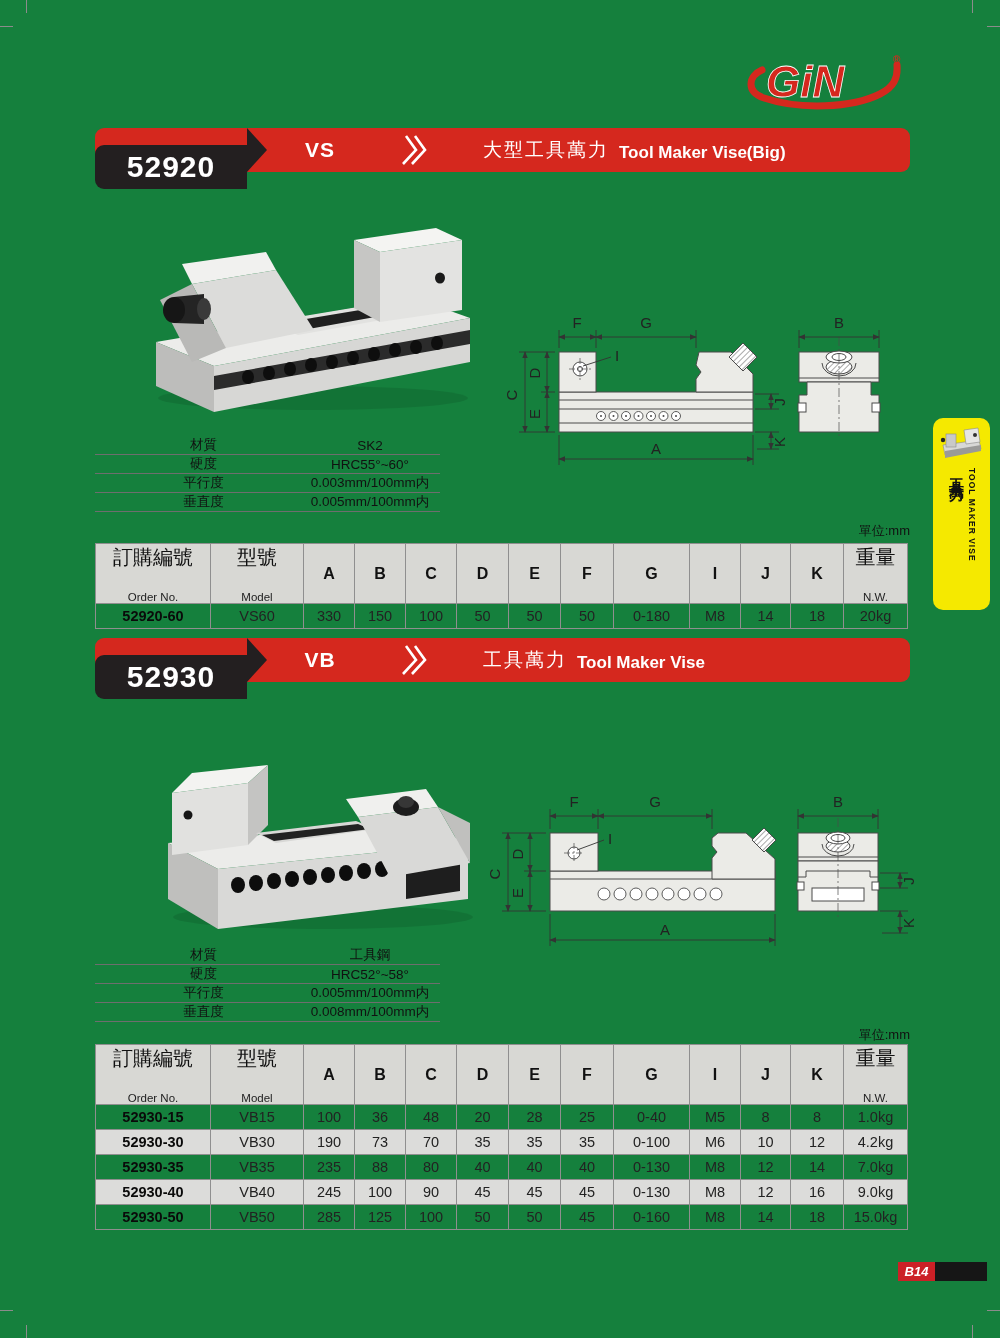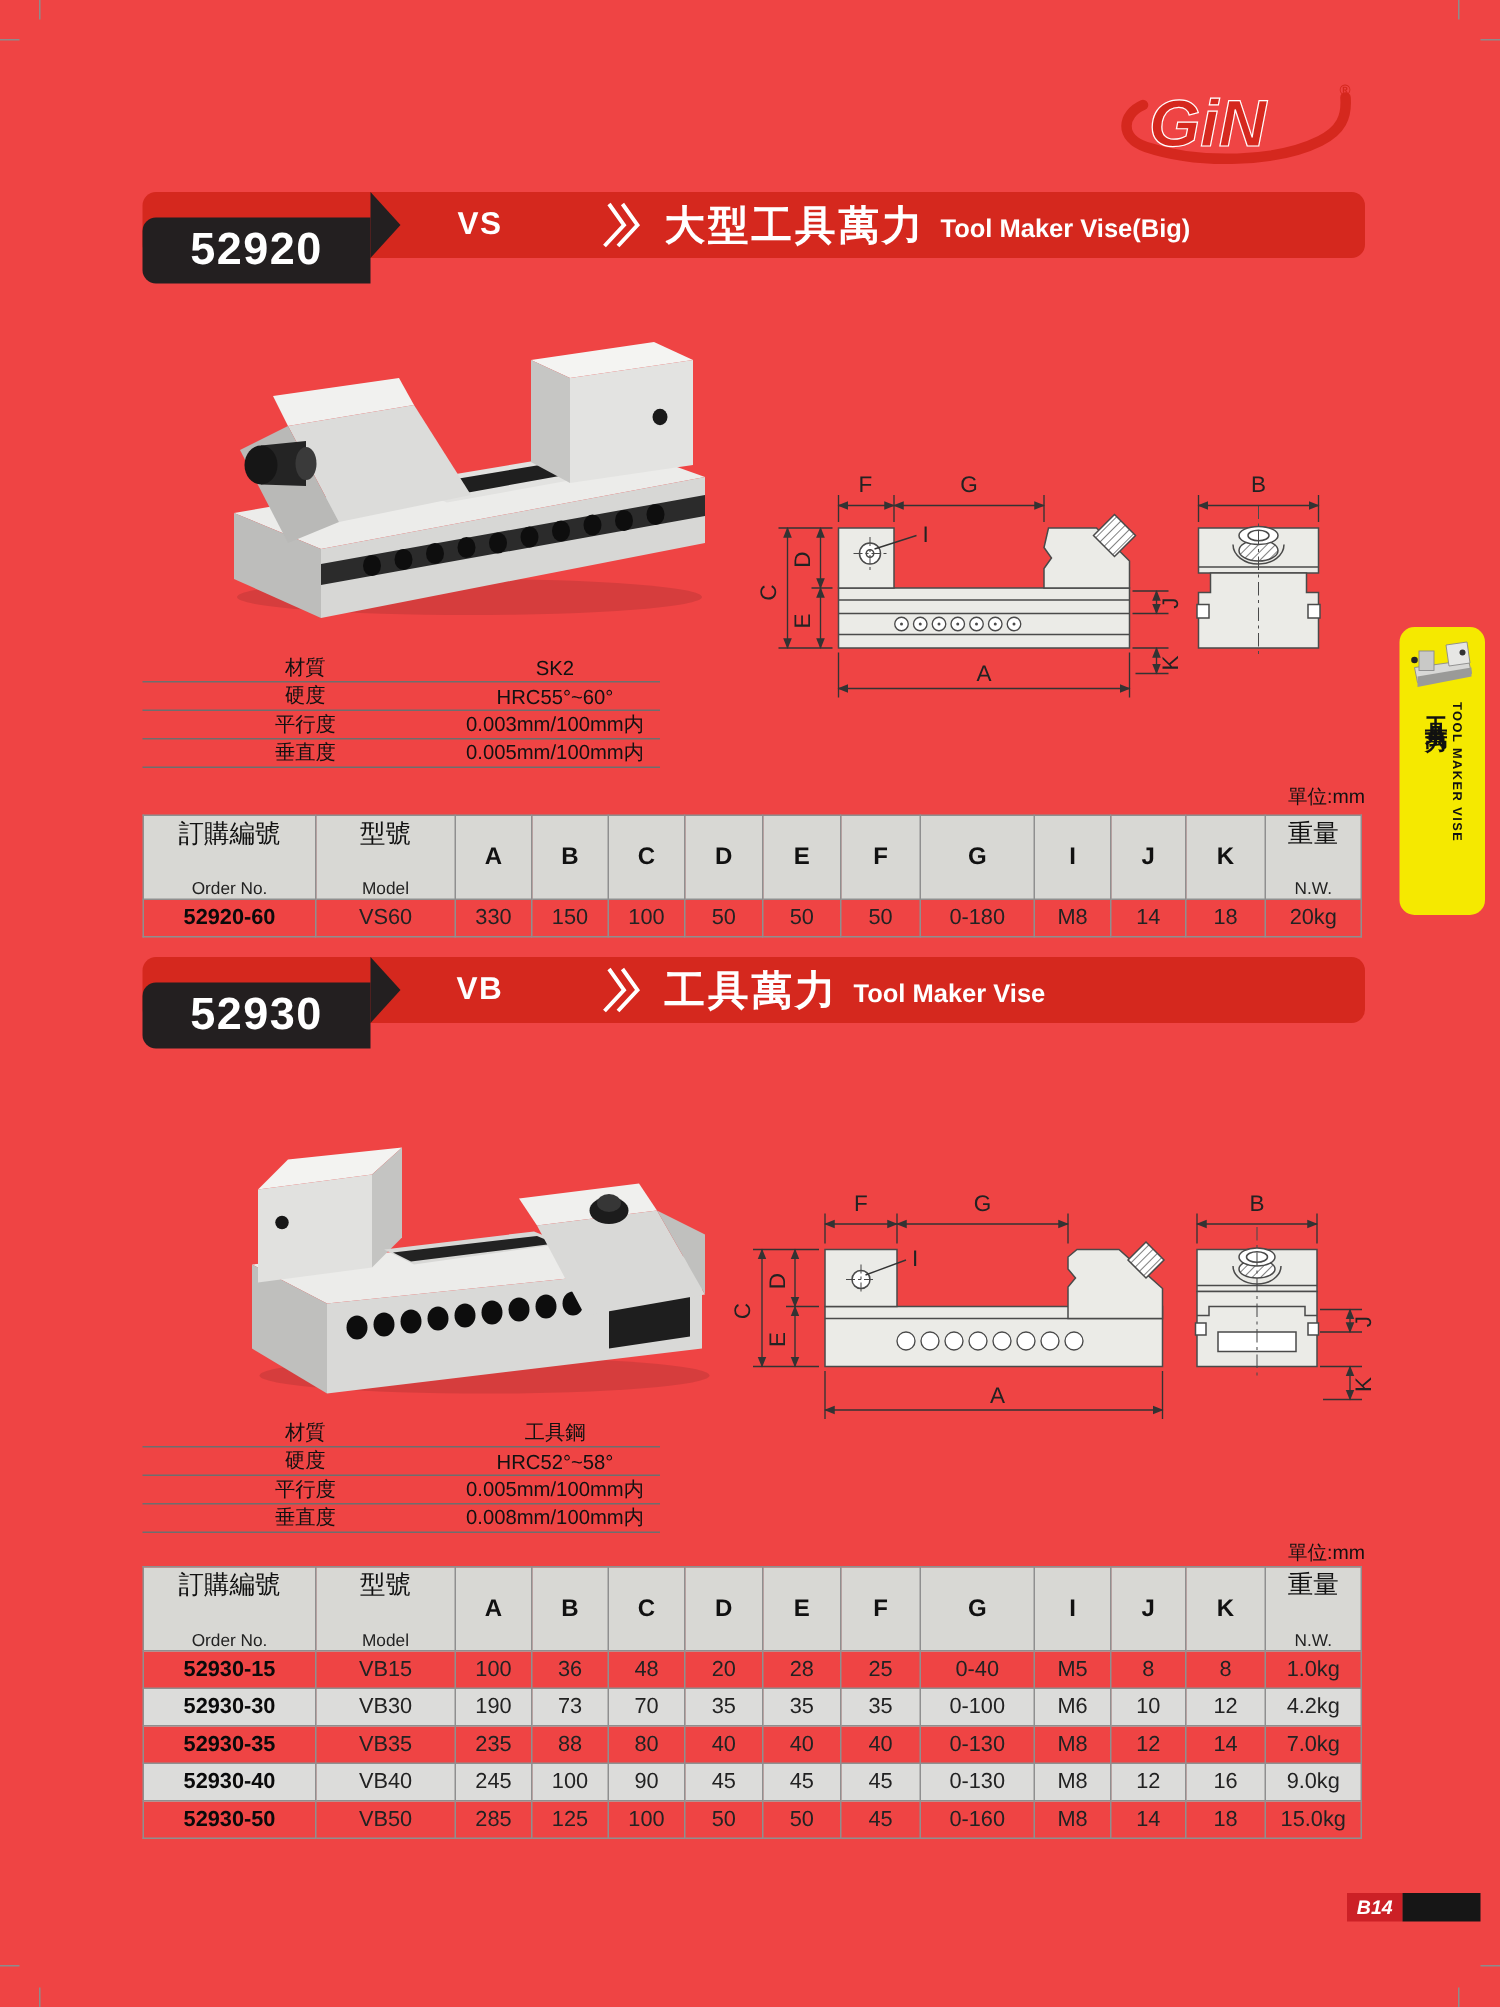--- a/index.html
+++ b/index.html
@@ -1,49 +1,49 @@
 <!DOCTYPE html>
 <html><head>
 <meta charset="utf-8">
 <style>
   * { margin:0; padding:0; box-sizing:border-box; }
   body { font-family:"Liberation Sans","DejaVu Sans",sans-serif; background:#fff; }
-  .page { position:relative; width:1000px; height:1338px; background:#ef4444; overflow:hidden; }
+  .page { position:relative; width:1000px; height:1338px; background:#15803d; overflow:hidden; }
   .abs { position:absolute; }
   .mark { position:absolute; background:#8c8c8c; }
 
   
   .hdr { position:absolute; left:95px; width:815px; height:44px; }
   .hdr .red { position:absolute; inset:0; background:#d5281e; border-radius:9px; }
   .hdr .blk { position:absolute; left:0; top:0; width:152px; height:44px; background:#231f20;
               border-radius:9px 0 0 9px; color:#fff; display:flex; align-items:center;
               justify-content:center; font-size:30px; font-weight:bold; letter-spacing:1px;margin-top:17px; }
   .hdr .arrow { position:absolute; left:152px; top:0; width:0; height:0;
                 border-top:22px solid transparent; border-bottom:22px solid transparent;
                 border-left:20px solid #231f20; }
   .hdr .series { position:absolute; left:180px; top:0; width:90px; height:44px; line-height:44px;
                  text-align:center; color:#fff; font-weight:bold; font-size:21px; letter-spacing:1px; }
   .hdr .chev { position:absolute; left:305px; top:5px; }
   .hdr .ttl { position:absolute; left:348px; top:0; height:44px; display:flex; align-items:center; gap:10px; color:#fff; white-space:nowrap; }
-  .hdr .ttl .zh { font-size:27px; font-weight:bold; letter-spacing:2px; }
+  .hdr .ttl .zh { font-size:19px; font-weight:normal; letter-spacing:2px;margin-left:40px; }
   .hdr .ttl .en { font-size:17px; font-weight:bold; padding-top:5px; }
 
   
   .spec { border-collapse:collapse; width:345px; table-layout:fixed; }
   .spec td { border-bottom:1px solid #6e6e6e; font-size:13.5px; color:#111; height:18px; padding:0; }
   .spec td.c0 { width:205px; text-align:center; padding-left:12px; }
   .spec td.c1 { text-align:center; }
 
   .unit { position:absolute; left:710px; width:200px; text-align:right; font-size:13px; color:#111; }
 
   
   .data-table { border-collapse:collapse; table-layout:fixed; width:812px; }
   .data-table th, .data-table td { border:1px solid #8f8f8f; text-align:center; vertical-align:middle; }
   .data-table thead th { background:#d8d8d4; height:43px; font-weight:normal; }
-  .data-table th .zh { display:block; font-size:17px; color:#111; }
+  .data-table th .zh { display:block; font-size:20px; color:#111; }
   .data-table th.letter .zh { font-weight:bold; font-size:16px; }
   .data-table th .en { display:block; font-size:11.5px; color:#222;margin-top:20px; }
   .data-table th .en:empty { display:none; }
   .data-table td { font-size:14.5px; color:#222; height:25px; }
   .data-table td.c0 { font-weight:bold; color:#0a0a0a; }
   .data-table.alt tbody tr:nth-child(even) { background:#dcdcda; }
 
   
   .tab { position:absolute; left:933px; top:418px; width:57px; height:192px; background:#f5e900;
          border-radius:10px; display:flex; flex-direction:column; align-items:center; padding-top:7px; }

